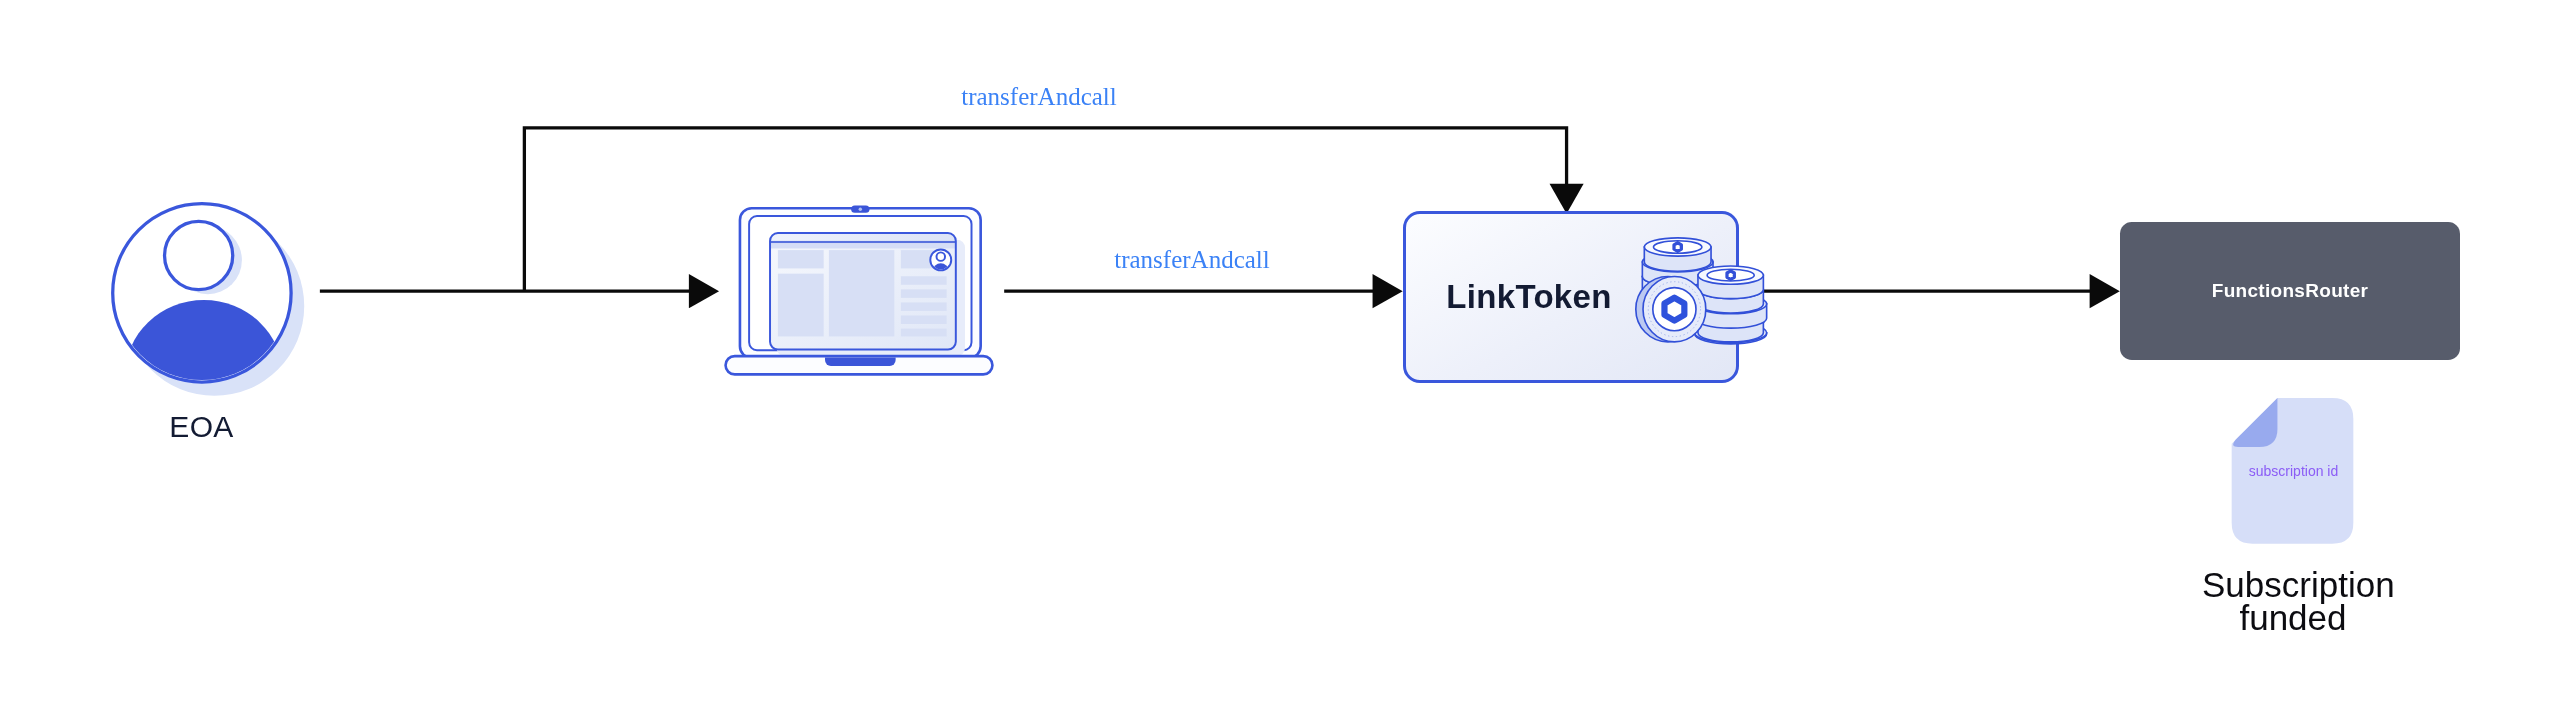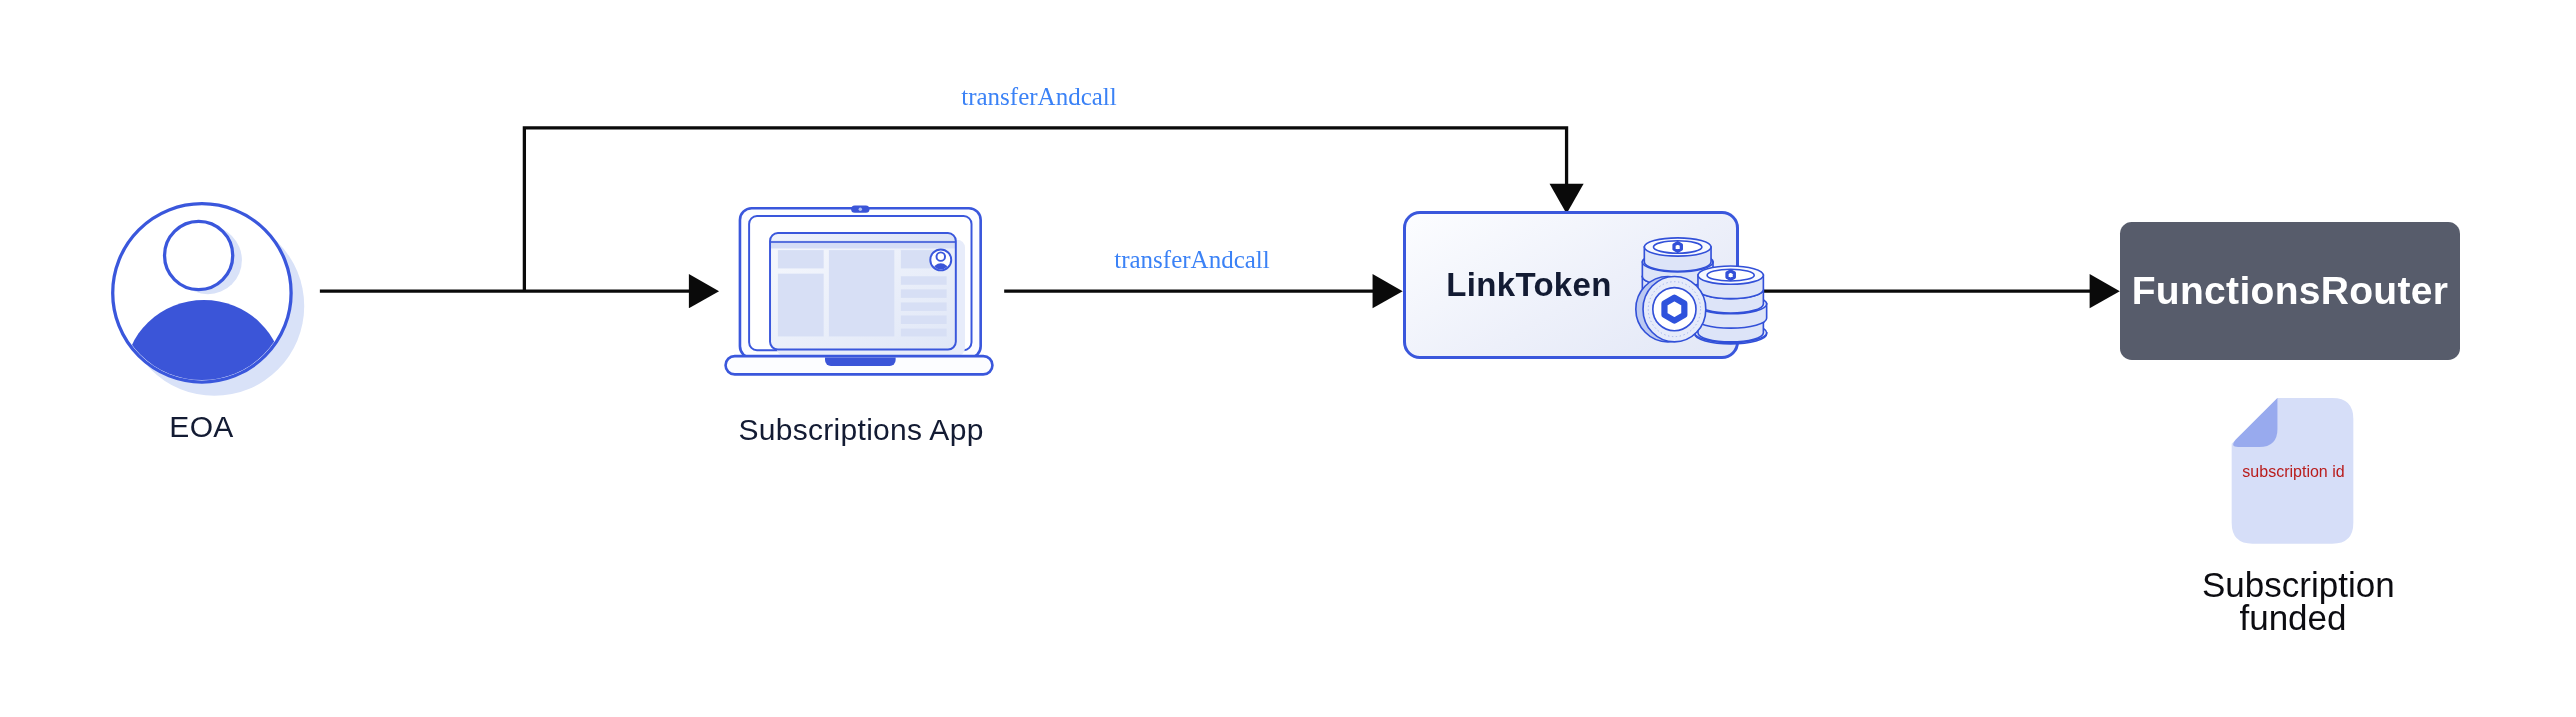--- a/index.html
+++ b/index.html
@@ -14,37 +14,37 @@
   }
   .mono-label{
     position:absolute;text-align:center;color:#3b82f6;
     font-family:Liberation Serif, serif;
     font-size:25px;line-height:31px;font-weight:400;
   }
   .box{
     position:absolute;box-sizing:border-box;display:flex;align-items:center;justify-content:center;
   }
   #linktoken-box{
-    left:1403px;top:211px;width:336px;height:148px;
+    left:1403px;top:211px;width:336px;height:172px;
     border:3.3px solid #3A57DC;border-radius:17px;
     background:linear-gradient(150deg,#FCFDFF 0%,#EDF0FA 55%,#E2E7F6 100%);
   }
   #linktoken-box .inner{
     position:absolute;left:0;top:0;width:246px;height:100%;
     display:flex;align-items:center;justify-content:center;
     color:#131B33;font-weight:700;font-size:33px;letter-spacing:0.3px;
   }
   #functionsrouter-box{
     left:2120px;top:222px;width:340px;height:138px;
     background:#575C6B;border-radius:11.8px;
-    color:#FFFFFF;font-weight:700;font-size:39px;letter-spacing:0.3px;
+    color:#FFFFFF;font-weight:700;font-size:19px;letter-spacing:0.3px;
   }
   #doc-text{
     position:absolute;left:2237px;top:460px;width:113px;
-    text-align:center;color:#b91c1c;font-size:16px;line-height:23.6px;font-weight:400;
+    text-align:center;color:#8b5cf6;font-size:14px;line-height:23.6px;font-weight:400;
   }
   #funded-caption{
     position:absolute;left:2202px;top:568px;width:182px;
     text-align:center;color:#0C0C11;font-size:35px;line-height:33px;font-weight:400;
   }
 </style>
 </head>
 <body>
 
 <div id="canvas">
@@ -115,21 +115,20 @@
     </g>
     <circle cx="337" cy="87" r="16" fill="#FFFFFF" stroke="#3A57DC" stroke-width="3"></circle>
     <g clip-path="url(#appavclip)">
       <circle cx="337" cy="104" r="12" fill="#3B55D8"></circle>
     </g>
     <circle cx="337" cy="82" r="6.5" fill="#FFFFFF" stroke="#3A57DC" stroke-width="3"></circle>
     <rect x="76" y="46" width="284" height="178" rx="12" fill="none" stroke="#3A57DC" stroke-width="3"></rect>
     <rect x="8" y="234" width="408" height="28" rx="14" fill="#FCFDFF" stroke="#3A57DC" stroke-width="4"></rect>
     <path d="M 160 236 h 108 v 4 a 9 9 0 0 1 -9 9 h -90 a 9 9 0 0 1 -9 -9 z" fill="#3B55D8"></path>
   </svg>
-  <div class="node-label" style="left:697px;top:412px;width:328px">Subscriptions App</div>
 
   <div id="linktoken-box" class="box">
     <div class="inner">LinkToken</div>
   </div>
 
   <svg class="abs" style="left:1626px;top:229px" width="157" height="125" viewBox="0 0 240 190">
     <g stroke="#3250D8" stroke-width="2.5">
       <path d="M25,94 L25,112 A54,15 0 0 0 133,112 L133,94 Z" fill="#DDE4F8"></path>
       <ellipse cx="79" cy="94" rx="54" ry="15" fill="#E7ECFA"></ellipse>
       <path d="M25,72 L25,94 A54,15 0 0 0 133,94 L133,72 Z" fill="#DDE4F8"></path>

